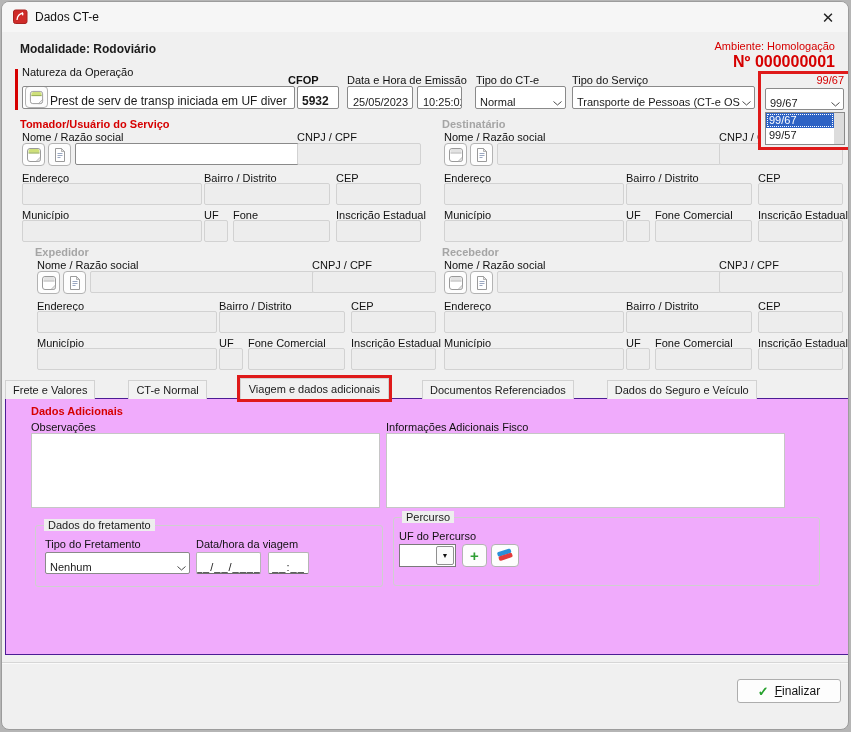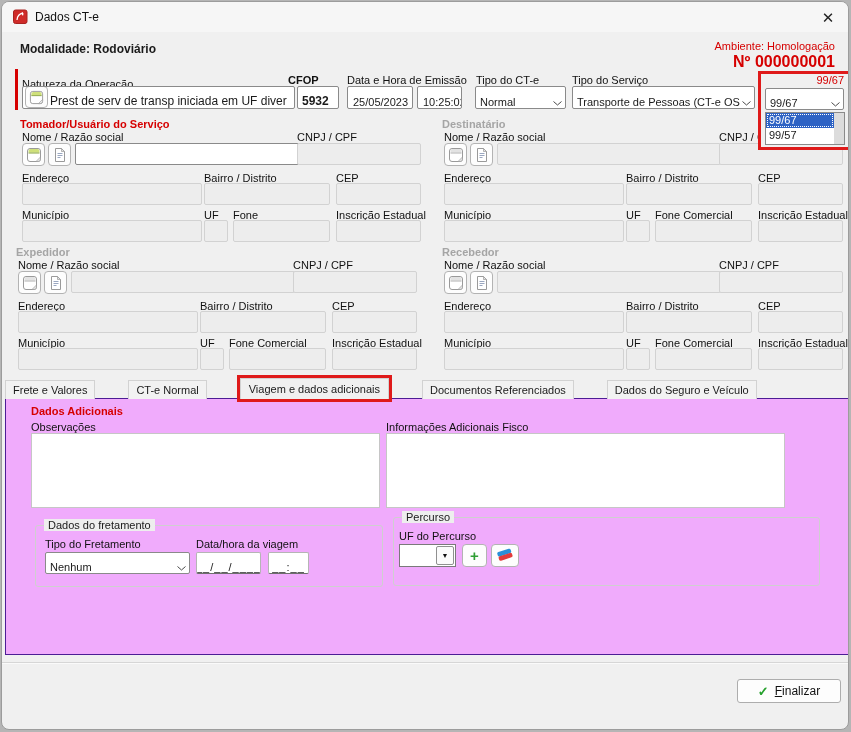--- a/index.html
+++ b/index.html
@@ -110,21 +110,21 @@
     </span>
     <span class="win-title">Dados CT-e</span>
     <span class="close-btn">✕</span>
   </div>
 
   <div class="modalidade">Modalidade: Rodoviário</div>
   <div class="ambiente">Ambiente: Homologação</div>
   <div class="numero">Nº 000000001</div>
 
   <div class="req-bar"></div>
-  <div class="flabel" style="left:20px;top:76px">Natureza da Operação</div>
+  <div class="flabel" style="left:20px;top:64px">Natureza da Operação</div>
   <div class="fld-base" style="left:20px;top:84px;width:273px;height:23px;padding-left:2px">
     <span style="display:flex;flex:0 0 auto;width:21px;height:20px;border:1px solid #b3b3b3;border-radius:4px;align-items:center;justify-content:center;background:#fdfdfd">
         <svg width="15" height="15" viewBox="0 0 16 16">
           <rect x="1.5" y="1.5" width="13" height="13" rx="2.5" fill="#fff" stroke="#9a9a9a"></rect>
           <path d="M2.5 4 a2 2 0 0 1 2-2 h7 a2 2 0 0 1 2 2 v1.6 h-11 z" fill="#cfe07a"></path>
           <line x1="2.5" y1="6" x2="13.5" y2="6" stroke="#87a33c"></line>
           <path d="M10 14.5 L14.5 10 L14.5 12 a2.5 2.5 0 0 1 -2.5 2.5 z" fill="#ececec" stroke="#9a9a9a" stroke-width=".7"></path>
         </svg>
       </span>
     <span style="padding-left:2px">Prest de serv de transp iniciada em UF diver</span>
@@ -239,21 +239,21 @@
     <div class="lbl l-mun">Município</div>
     <div class="fld f-mun"></div>
     <div class="lbl l-uf">UF</div>
     <div class="fld f-uf"></div>
     <div class="lbl l-fon">Fone Comercial</div>
     <div class="fld f-fon"></div>
     <div class="lbl l-ie">Inscrição Estadual</div>
     <div class="fld f-ie"></div>
   </div>
 
-  <div class="sec" style="left:10px;top:244px">
+  <div class="sec" style="left:29px;top:244px">
     <div class="s-title">Expedidor</div>
     <div class="lbl l-nome">Nome / Razão social</div>
     <button class="icbtn ic1">
         <svg width="16" height="16" viewBox="0 0 16 16">
           <rect x="1.5" y="1.5" width="13" height="13" rx="2.5" fill="#fff" stroke="#9a9a9a"></rect>
           <path d="M2.5 4 a2 2 0 0 1 2-2 h7 a2 2 0 0 1 2 2 v1.6 h-11 z" fill="#e3e3e3"></path>
           <line x1="2.5" y1="6" x2="13.5" y2="6" stroke="#b0b0b0"></line>
           <path d="M10 14.5 L14.5 10 L14.5 12 a2.5 2.5 0 0 1 -2.5 2.5 z" fill="#ececec" stroke="#9a9a9a" stroke-width=".7"></path>
         </svg>
       </button>

